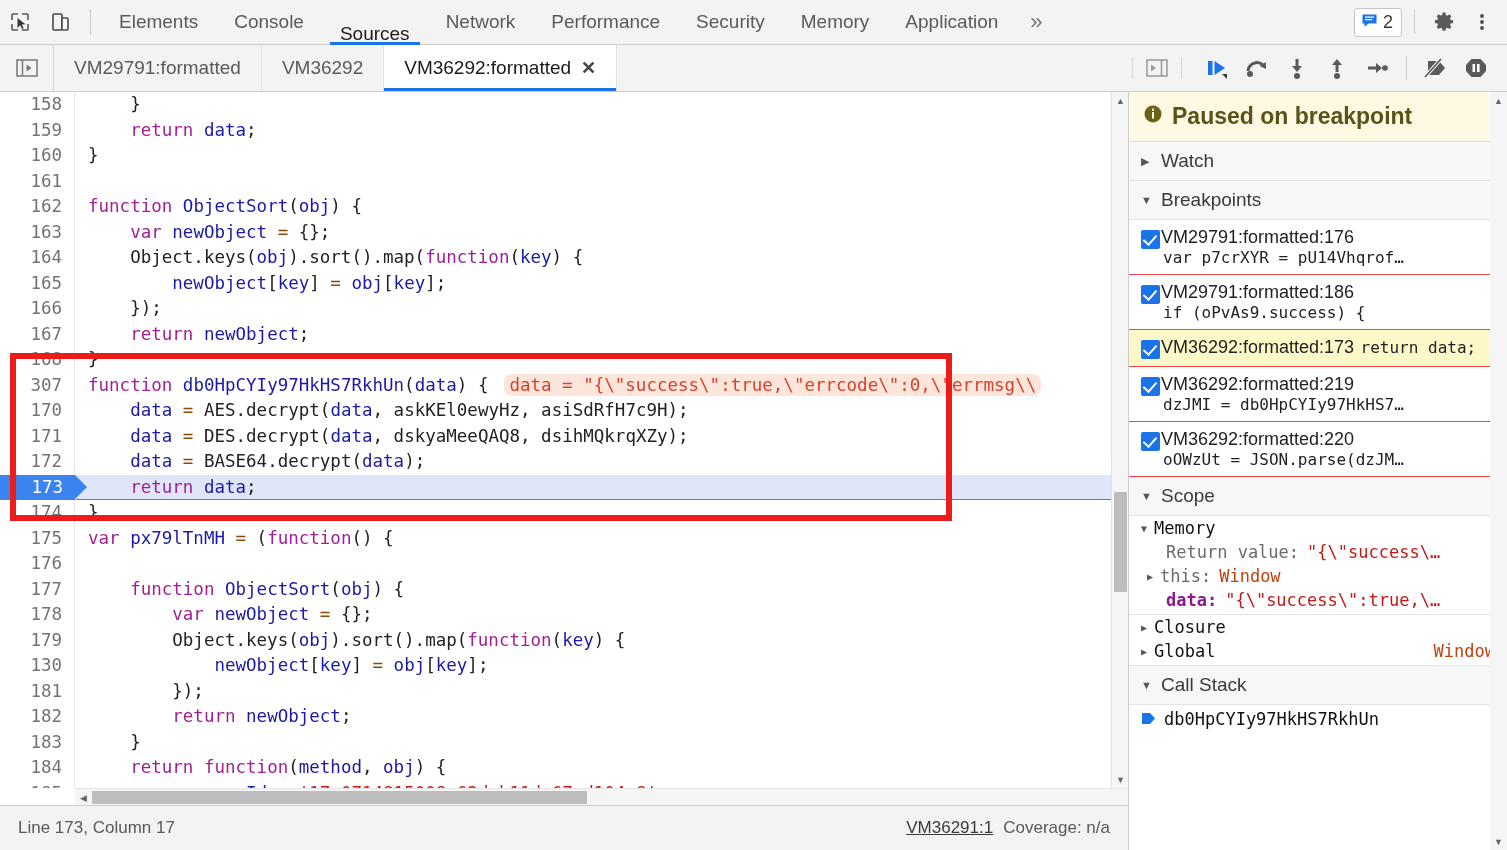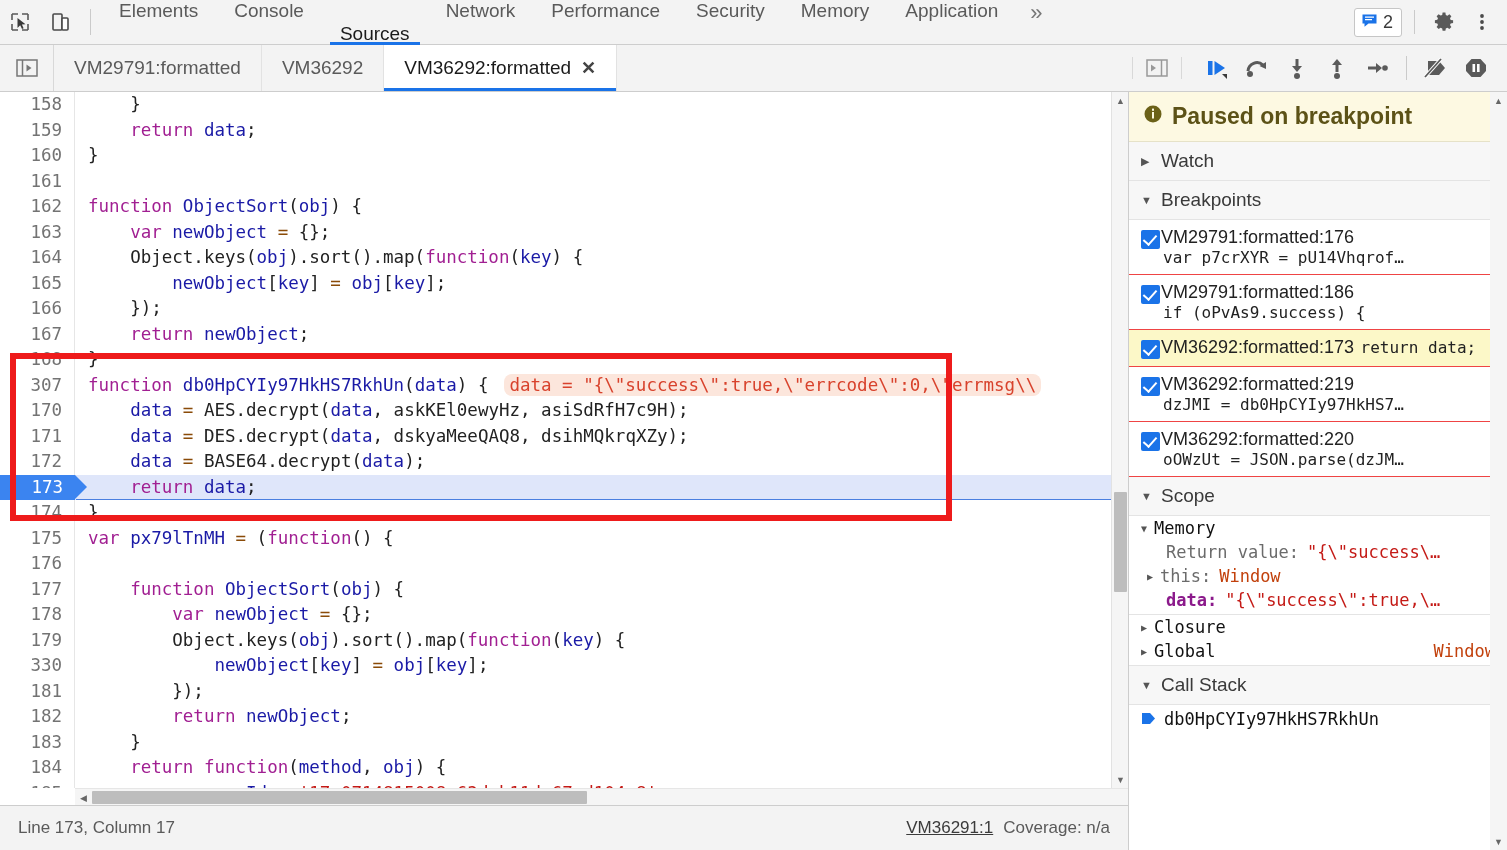--- a/index.html
+++ b/index.html
@@ -18,21 +18,21 @@
     border-bottom: 1px solid #cdcdcd;
     display: flex; align-items: center;
     position: relative;
   }
   .tb-icon-btn {
     width: 40px; height: 40px;
     display: flex; align-items: center; justify-content: center;
     cursor: pointer;
   }
   .tb-sep { width: 1px; height: 26px; background: #cacaca; margin: 0 10px; }
-  .panel-tabs { display: flex; align-items: flex-start; height: 45px; }
+  .panel-tabs { display: flex; align-items: center; height: 45px; }
   .panel-tab {
     display: flex; align-items: center; justify-content: center;
     padding: 0 18px;
     font-size: 19px; color: #5a5a5a;
     cursor: pointer; position: relative;
     white-space: nowrap;
   }
   .panel-tab.active { color: #1a1a1a; margin-top: 23px; }
   .panel-tab.active::after {
     content: ""; position: absolute; left: 8px; right: 8px; bottom: 0;
@@ -461,21 +461,21 @@
             </div>
             <div class="cline">
               <div class="gut">178</div>
               <div class="code-txt"><span class="plain">        </span><span class="kw">var</span><span class="plain"> </span><span class="fn">newObject</span><span class="plain"> </span><span class="op">=</span><span class="plain"> {};</span></div>
             </div>
             <div class="cline">
               <div class="gut">179</div>
               <div class="code-txt"><span class="plain">        Object.keys(</span><span class="fn">obj</span><span class="plain">).sort().map(</span><span class="kw">function</span><span class="plain">(</span><span class="fn">key</span><span class="plain">) {</span></div>
             </div>
             <div class="cline">
-              <div class="gut">330</div>
+              <div class="gut">130</div>
               <div class="code-txt"><span class="plain">            </span><span class="fn">newObject</span><span class="plain">[</span><span class="fn">key</span><span class="plain">] </span><span class="op">=</span><span class="plain"> </span><span class="fn">obj</span><span class="plain">[</span><span class="fn">key</span><span class="plain">];</span></div>
             </div>
             <div class="cline">
               <div class="gut">181</div>
               <div class="code-txt"><span class="plain">        });</span></div>
             </div>
             <div class="cline">
               <div class="gut">182</div>
               <div class="code-txt"><span class="plain">        </span><span class="kw">return</span><span class="plain"> </span><span class="fn">newObject</span><span class="plain">;</span></div>
             </div>

